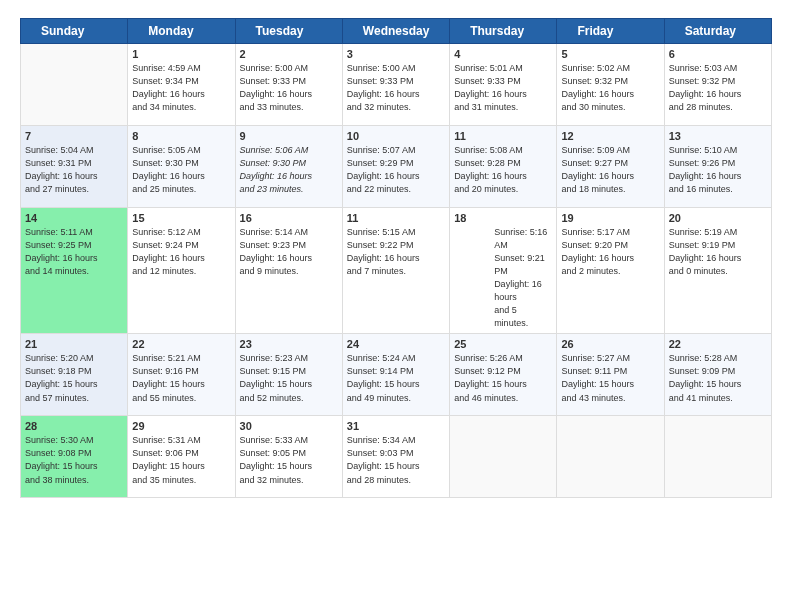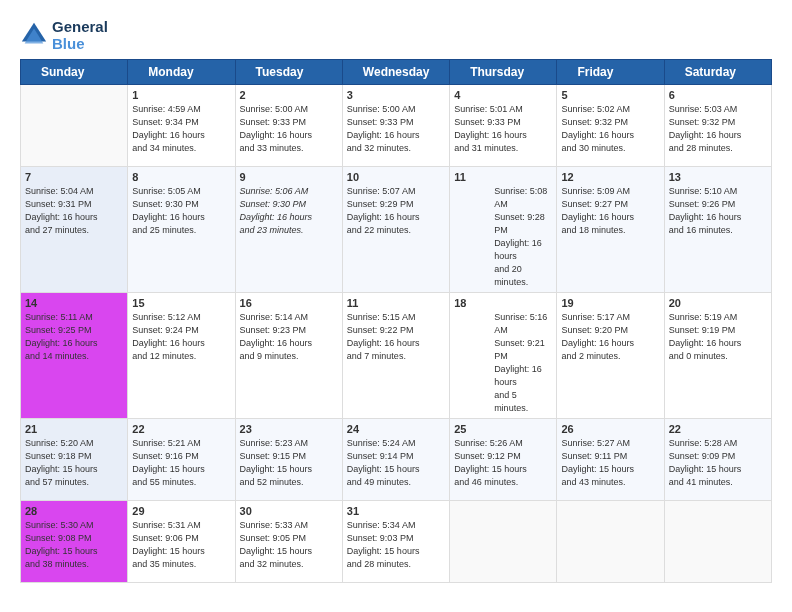--- a/index.html
+++ b/index.html
@@ -71,21 +71,21 @@
       color: #333;
       padding: 4px 4px 3px 4px;
       border: 1px solid #ddd;
       height: 82px;
       background: #fff;
     }
     tbody tr:nth-child(even) td {
       background: #f5f8fd;
     }
     tbody tr td:first-child {
-      background: #d946ef;
+      background: #86efac;
     }
     tbody tr:nth-child(even) td:first-child {
       background: #e8eef8;
     }
     .day-number {
       font-weight: bold;
       font-size: 11px;
       display: block;
       margin-bottom: 2px;
     }
@@ -95,36 +95,20 @@
       color: #333;
     }
     .empty-cell {
       background: #f9f9f9 !important;
     }
   </style>
 </head>
 <body>
 
 <div class="container">
-  <div class="header-row">
-    <div class="logo">
-      <svg class="logo-icon" viewBox="0 0 30 30">
-        <polygon points="15,2 28,22 2,22" fill="#2563a8"></polygon>
-        <polygon points="15,8 25,24 5,24" fill="#4a90d9" opacity="0.7"></polygon>
-      </svg>
-      <div class="logo-text">
-        <span style="color:#1a3a5c">General</span><br>
-        <span style="color:#4a90d9">Blue</span>
-      </div>
-    </div>
-    <div class="title-block">
-      <h1></h1>
-      <h2></h2>
-    </div>
-  </div>
 
   <table>
     <thead>
       <tr>
       <th>Sunday</th>
           <th>Monday</th>
           <th>Tuesday</th>
           <th>Wednesday</th>
           <th>Thursday</th>
           <th>Friday</th>
@@ -201,21 +185,21 @@
           </td>
           <td>
             <span class="day-number">10</span>
             <div class="day-info" style="white-space: pre-line;">Sunrise: 5:07 AM
 Sunset: 9:29 PM
 Daylight: 16 hours
 and 22 minutes.</div>
           </td>
           <td>
             <span class="day-number">11</span>
-            <div class="day-info" style="white-space: pre-line; margin-left: 40px;">Sunrise: 5:08 AM
+            <div class="day-info" style="white-space: pre-line;">Sunrise: 5:08 AM
 Sunset: 9:28 PM
 Daylight: 16 hours
 and 20 minutes.</div>
           </td>
           <td>
             <span class="day-number">12</span>
             <div class="day-info" style="white-space: pre-line;">Sunrise: 5:09 AM
 Sunset: 9:27 PM
 Daylight: 16 hours
 and 18 minutes.</div>

